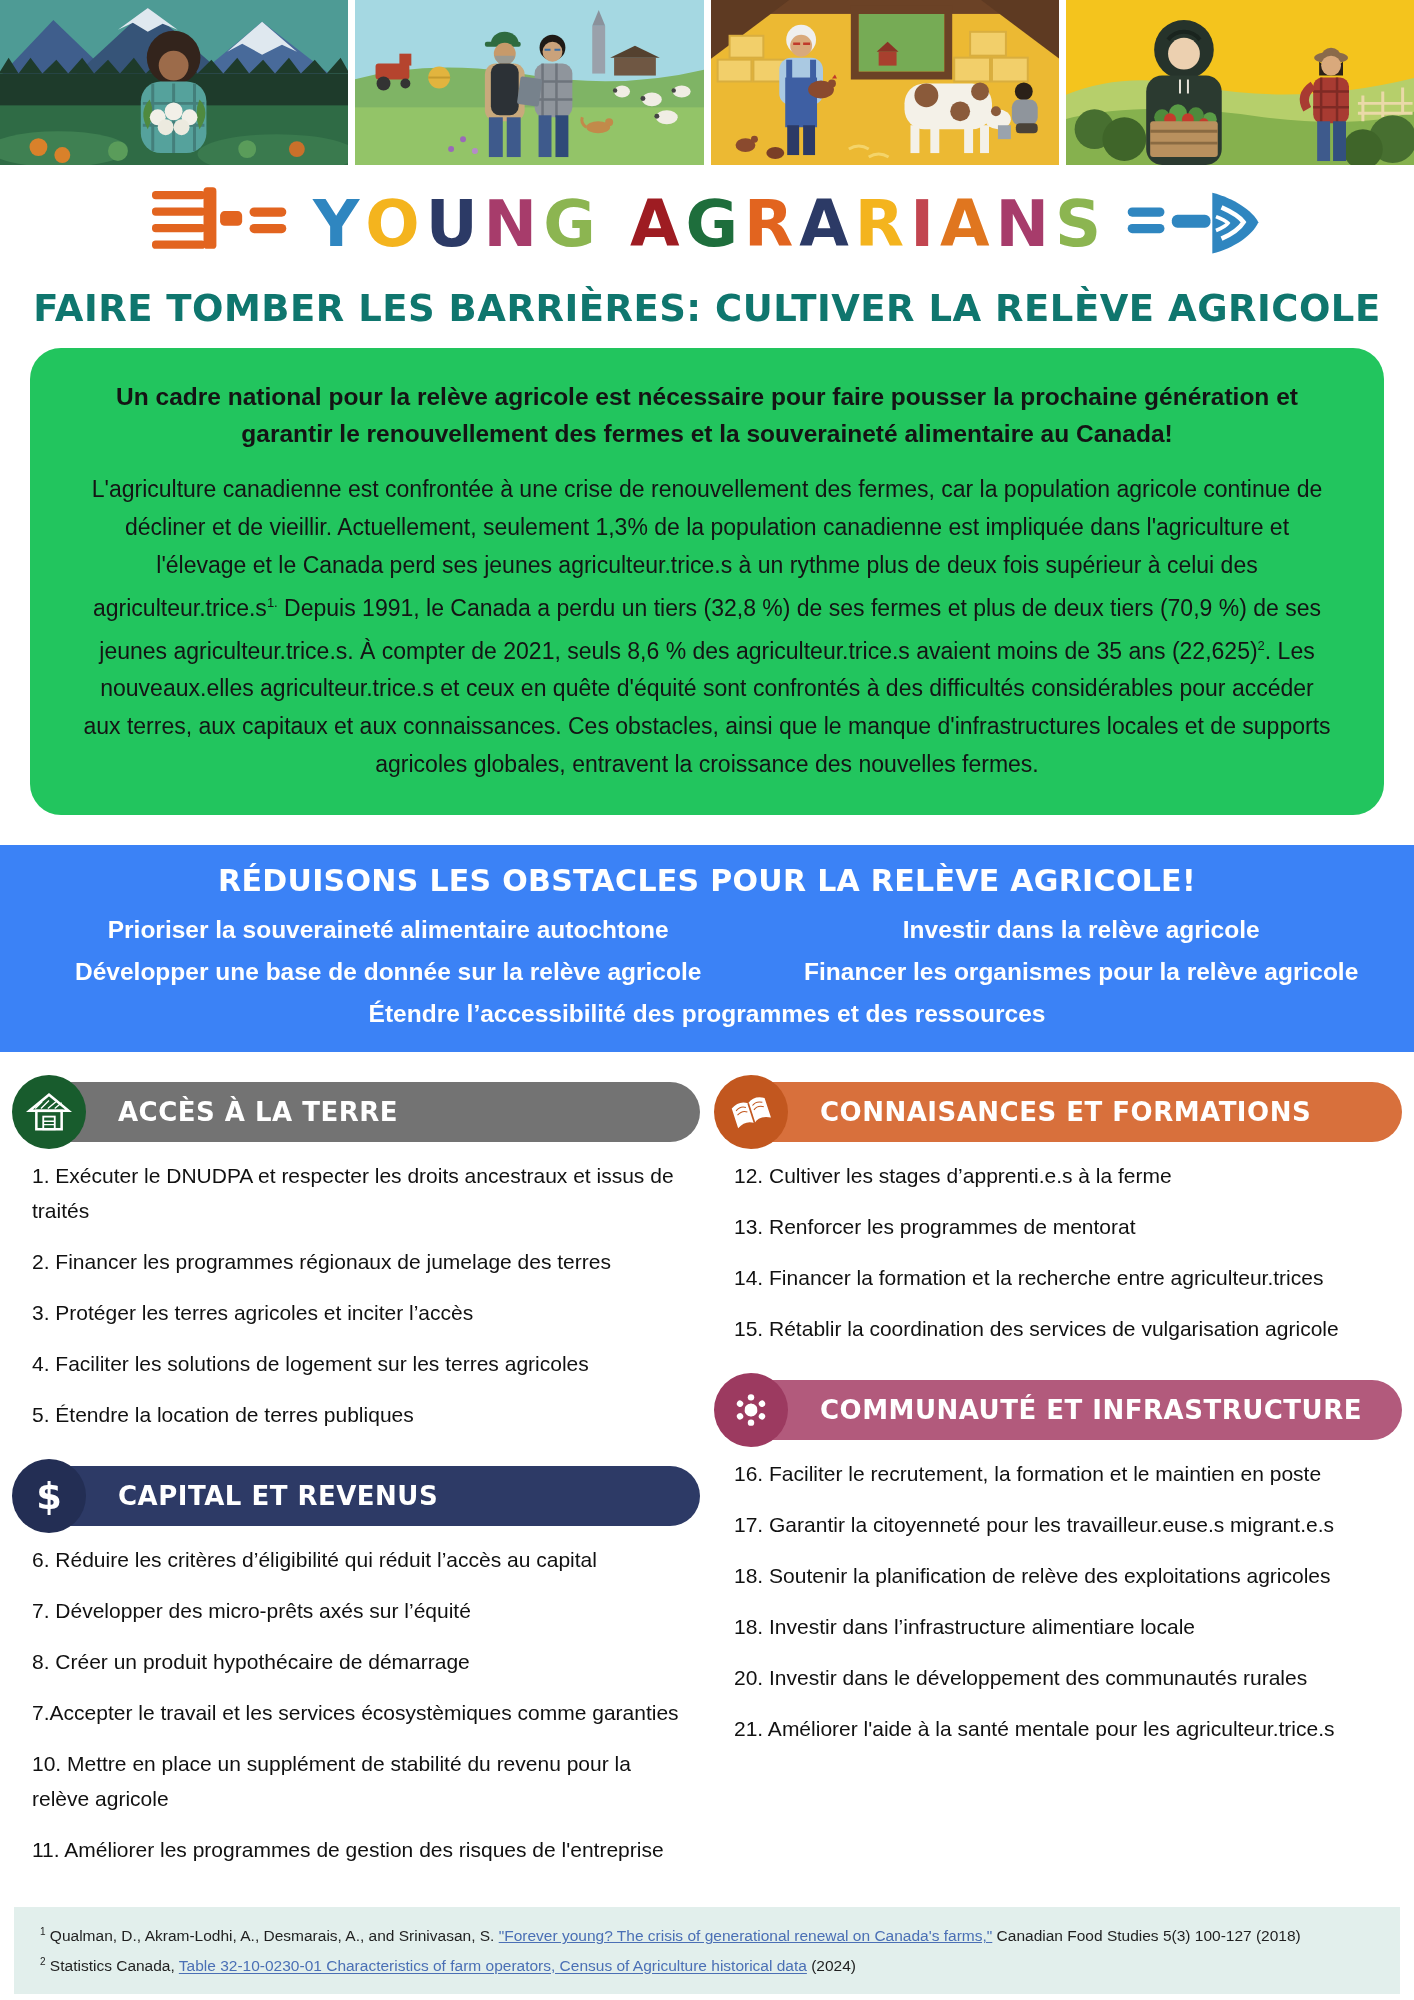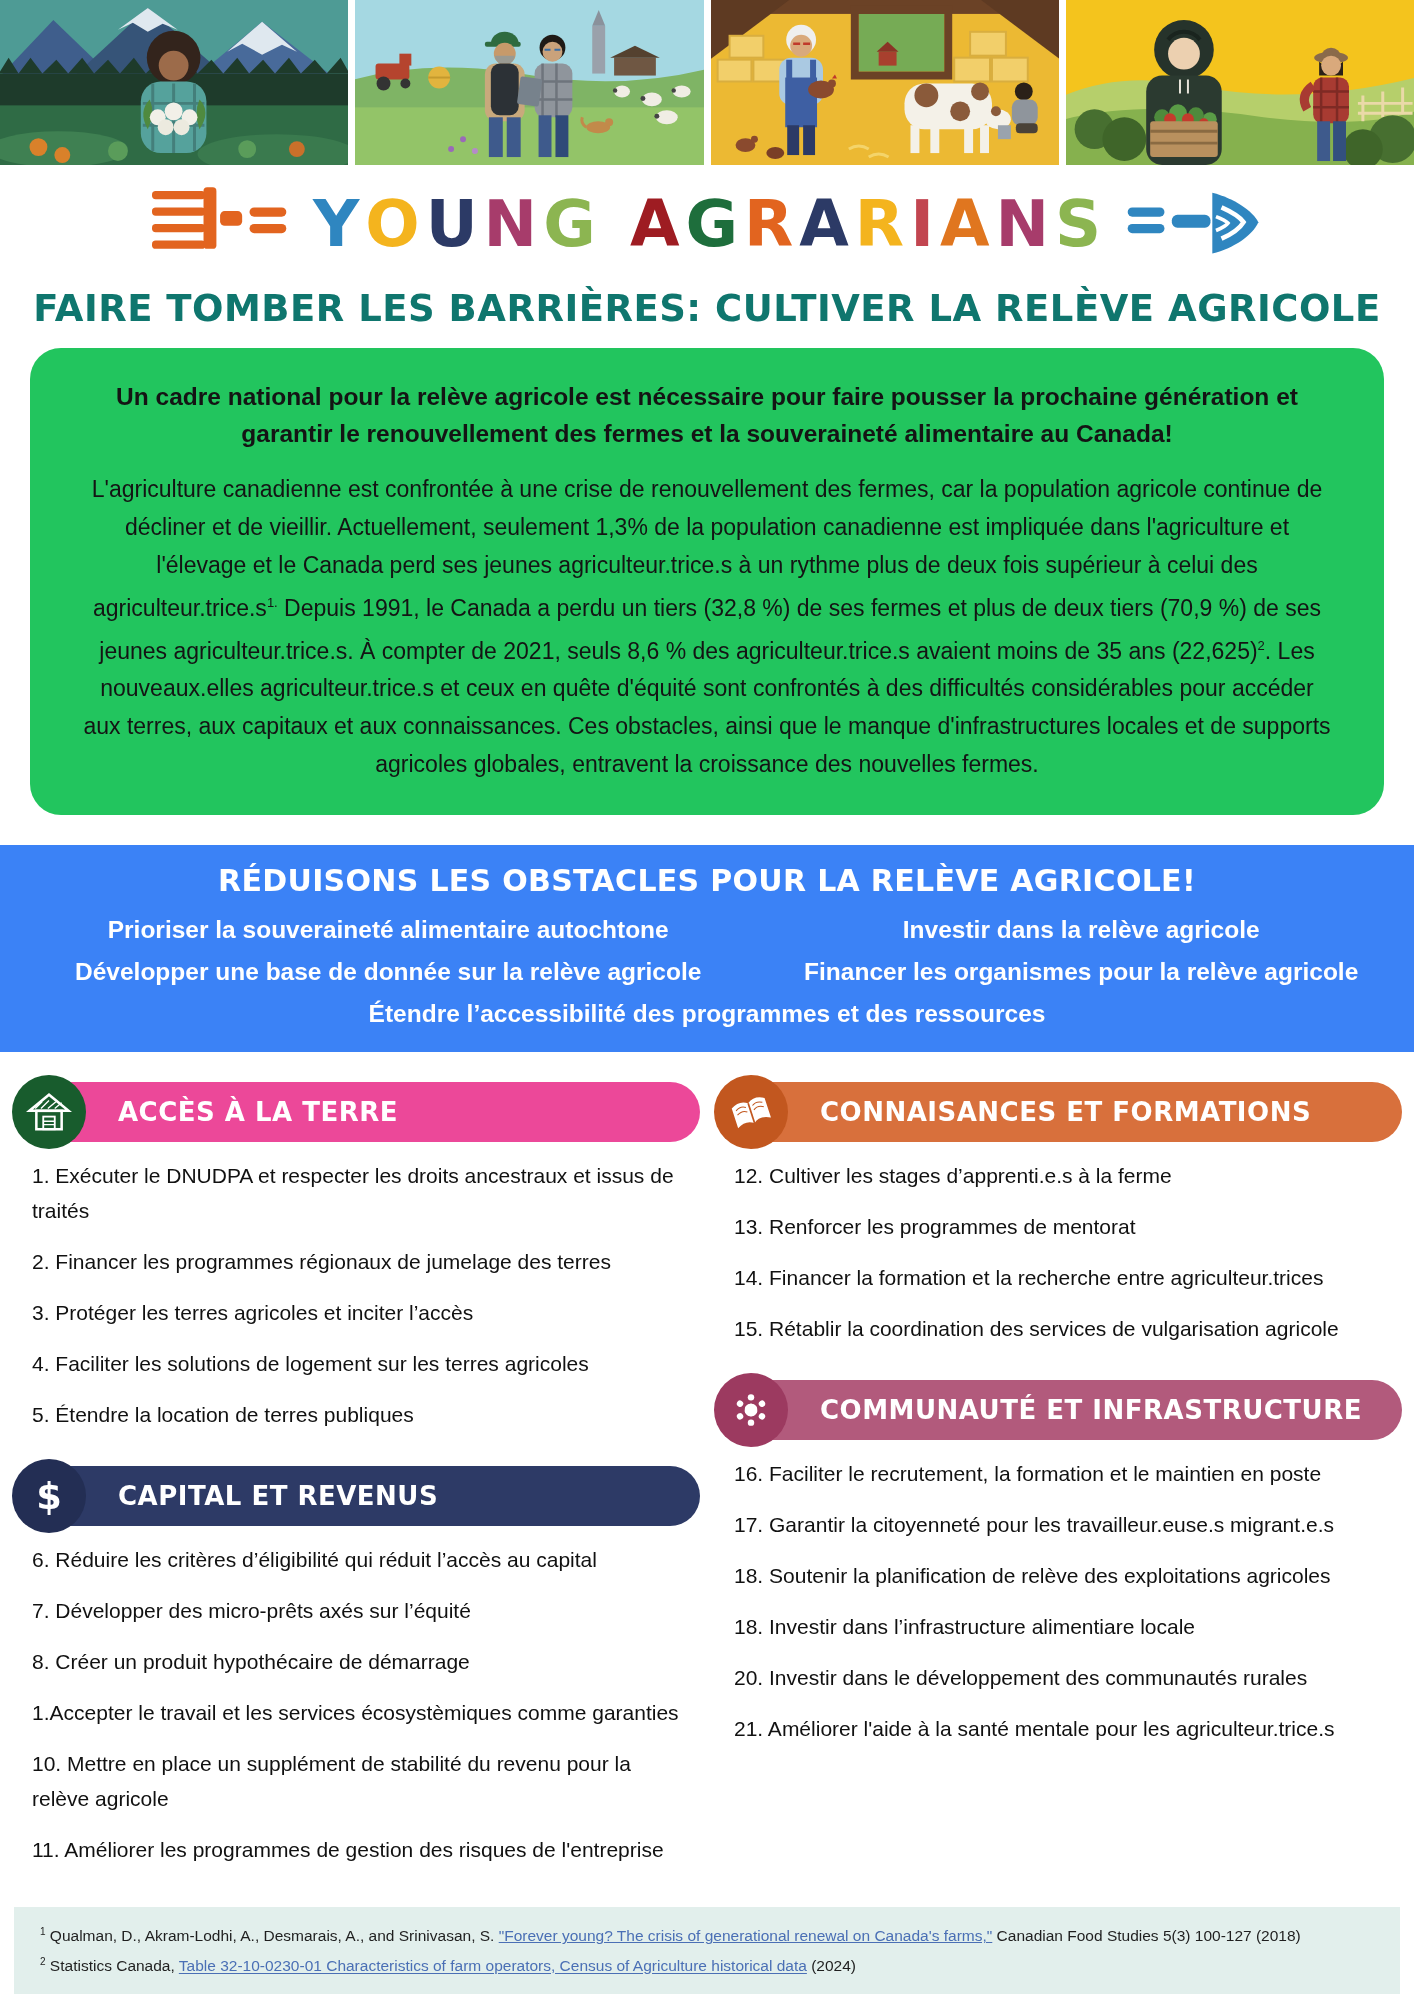--- a/index.html
+++ b/index.html
@@ -319,21 +319,21 @@
       <div class="banner-item">Investir dans la relève agricole</div>
       <div class="banner-item">Développer une base de donnée sur la relève agricole</div>
       <div class="banner-item">Financer les organismes pour la relève agricole</div>
       <div class="banner-item">Étendre l’accessibilité des programmes et des ressources</div>
     </div>
 </div>
 
 <div class="content">
   <div>
       <div class="section">
-        <div class="pill" style="background: #ec4899;">
+        <div class="pill" style="background: #737373;">
           <span class="pill-circle" style="background: rgb(24, 92, 45);">
             <svg viewBox="0 0 40 40">
               <path d="M3 19 L20 5 L37 19Z" fill="none" stroke="#fff" stroke-width="2.2"></path>
               <path d="M8 17 L14 11 M13 17 L20 10 M19 17 L26 11 M25 17 L31 12" stroke="#fff" stroke-width="1.2"></path>
               <rect x="9" y="19" width="22" height="16" fill="none" stroke="#fff" stroke-width="2.2"></rect>
               <rect x="15" y="24" width="10" height="11" fill="none" stroke="#fff" stroke-width="1.6"></rect>
               <path d="M15 28 h10 M15 31 h10" stroke="#fff" stroke-width="1.2"></path>
             </svg>
           </span>
           <span class="pill-title">ACCÈS À LA TERRE</span>
@@ -352,21 +352,21 @@
             <svg viewBox="0 0 40 40">
               <text x="20" y="31" text-anchor="middle" fill="#fff" font-family="DejaVu Sans, sans-serif" font-size="32" font-weight="bold">$</text>
             </svg>
           </span>
           <span class="pill-title">CAPITAL ET REVENUS</span>
         </div>
         <div class="section-list">
           <p>6. Réduire les critères d’éligibilité qui réduit l’accès au capital</p>
           <p>7. Développer des micro-prêts axés sur l’équité</p>
           <p>8. Créer un produit hypothécaire de démarrage</p>
-          <p>1.Accepter le travail et les services écosystèmiques comme garanties</p>
+          <p>7.Accepter le travail et les services écosystèmiques comme garanties</p>
           <p>10. Mettre en place un supplément de stabilité du revenu pour la relève agricole</p>
           <p>11. Améliorer les programmes de gestion des risques de l'entreprise</p>
         </div>
       </div>
     </div>
   <div>
       <div class="section">
         <div class="pill" style="background: rgb(216, 112, 60);">
           <span class="pill-circle" style="background: rgb(194, 87, 31);">
             <svg viewBox="0 0 40 40">

